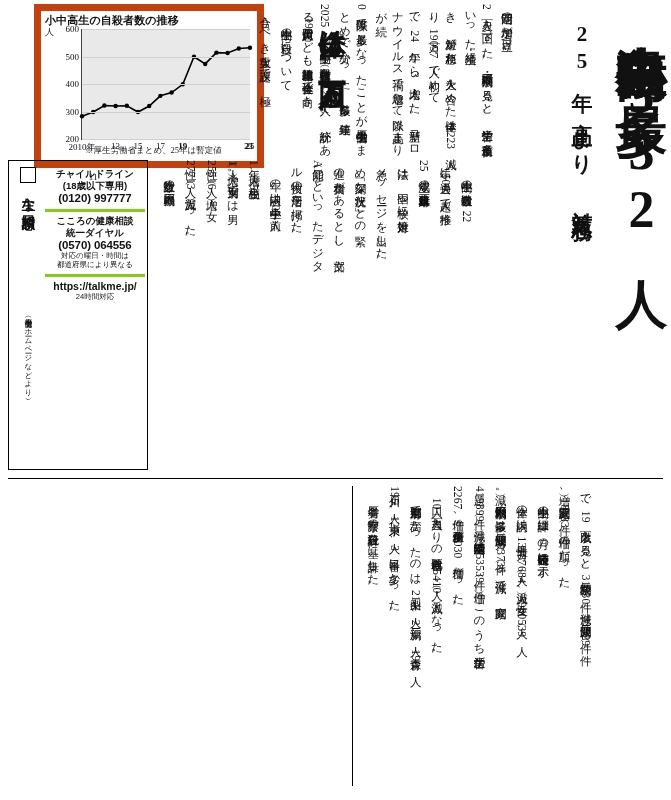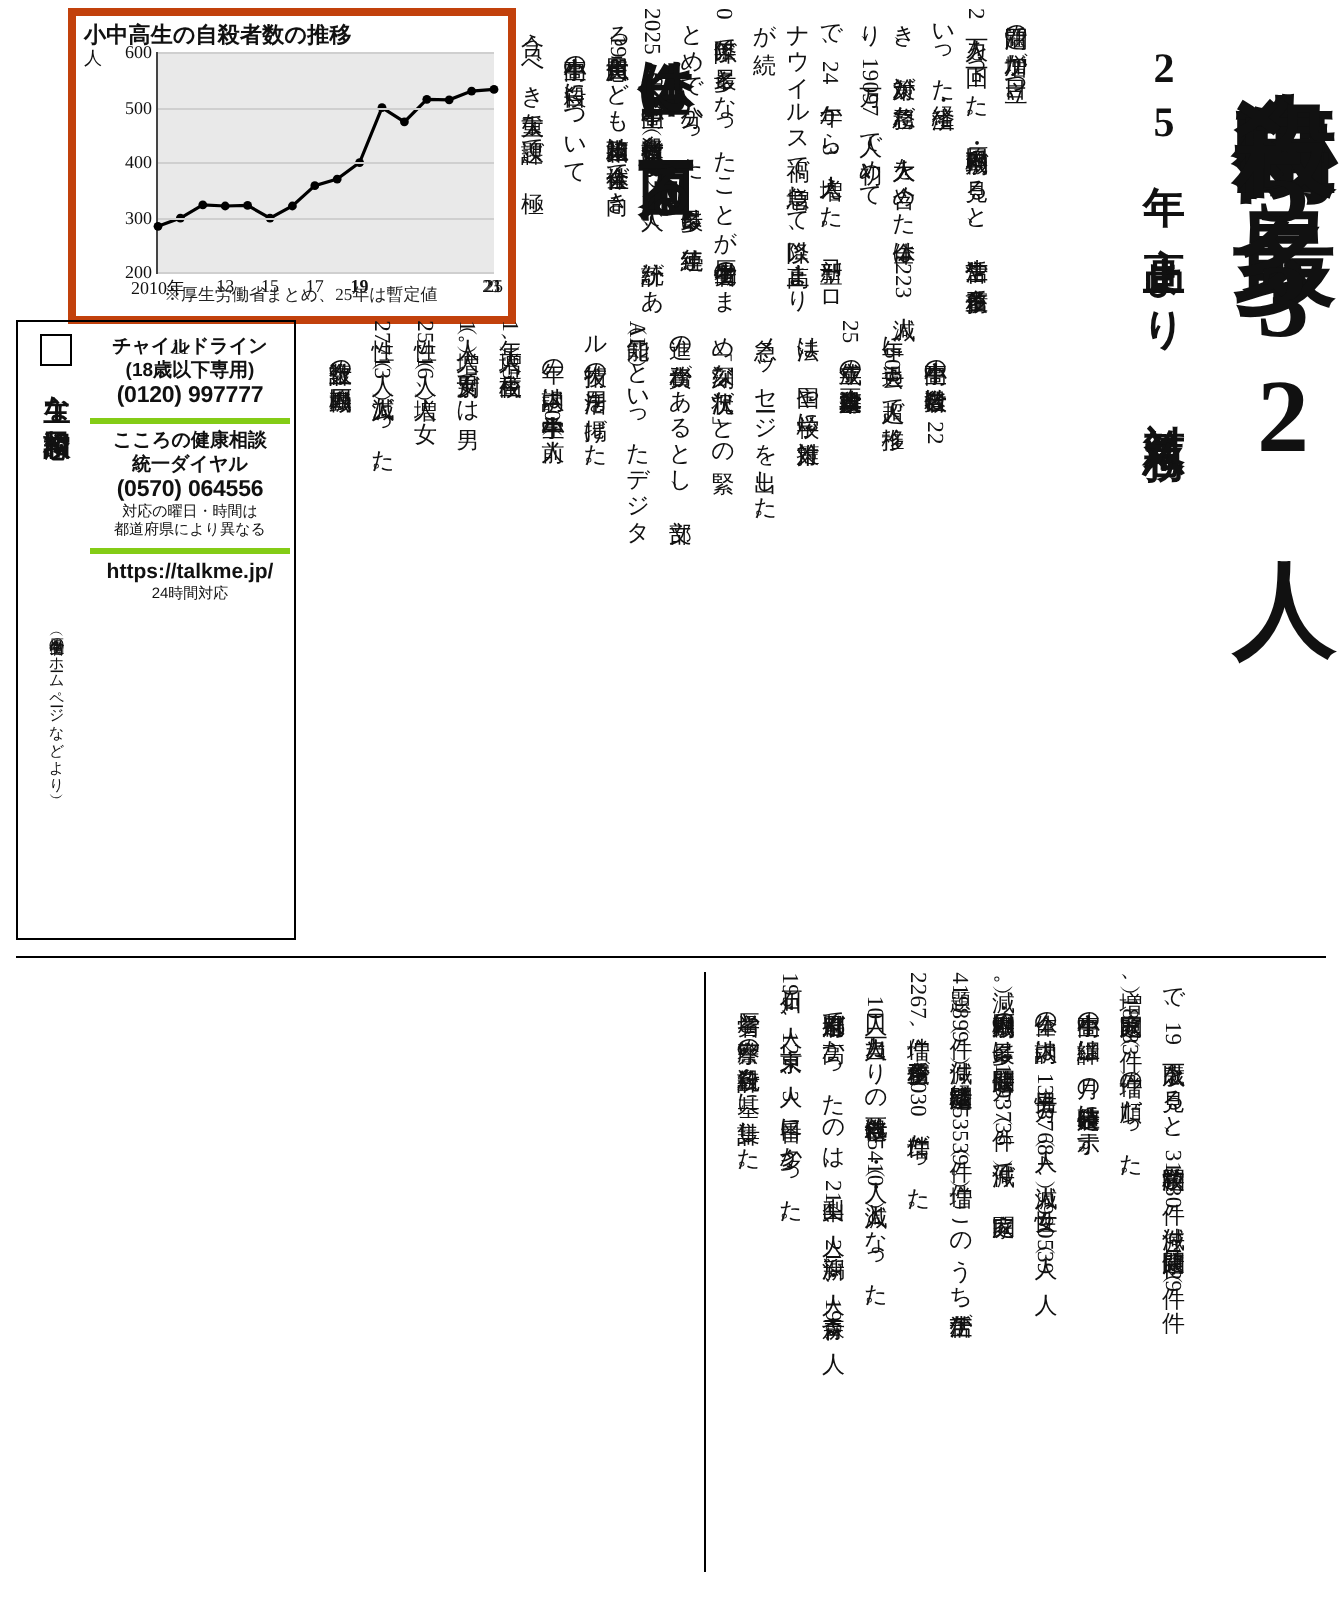--- a/index.html
+++ b/index.html
@@ -36,21 +36,21 @@
   .hl-sub{
     position:absolute;right:72px;top:18px;
     writing-mode:vertical-rl;-webkit-writing-mode:vertical-rl;
     font-size:21px;font-weight:bold;line-height:1.25;letter-spacing:0.15em;
     height:420px;
   }
 
   
   .chartbox{
     position:absolute;left:34px;top:4px;width:216px;height:150px;
-    border:4px solid #c2410c;background:#fff;
+    border:7px solid #c2410c;background:#fff;
   }
   .chart-title{
     position:absolute;left:4px;top:2px;font-size:11px;font-weight:bold;
     letter-spacing:0.01em;
   }
   .chart-plot{
     position:absolute;left:40px;top:18px;width:168px;height:110px;
     background:#e9e9e9;border-left:1px solid #444;border-bottom:1px solid #444;
   }
   .gridline{position:absolute;left:0;width:100%;border-top:1px solid #cfcfcf;}

